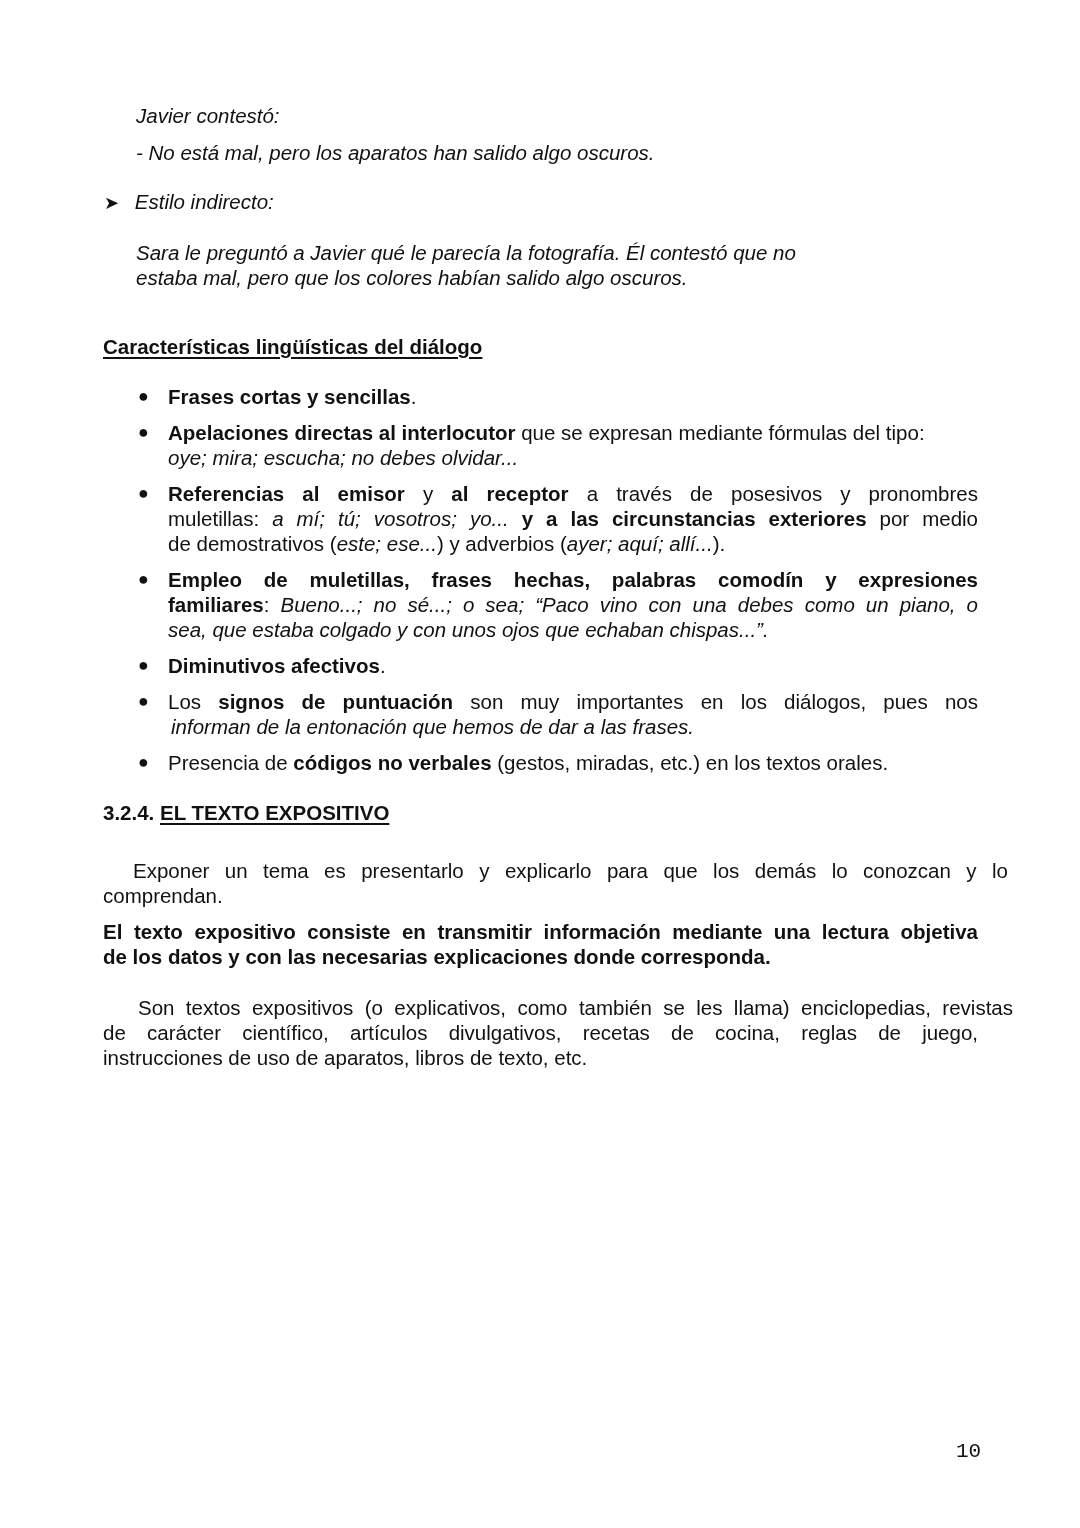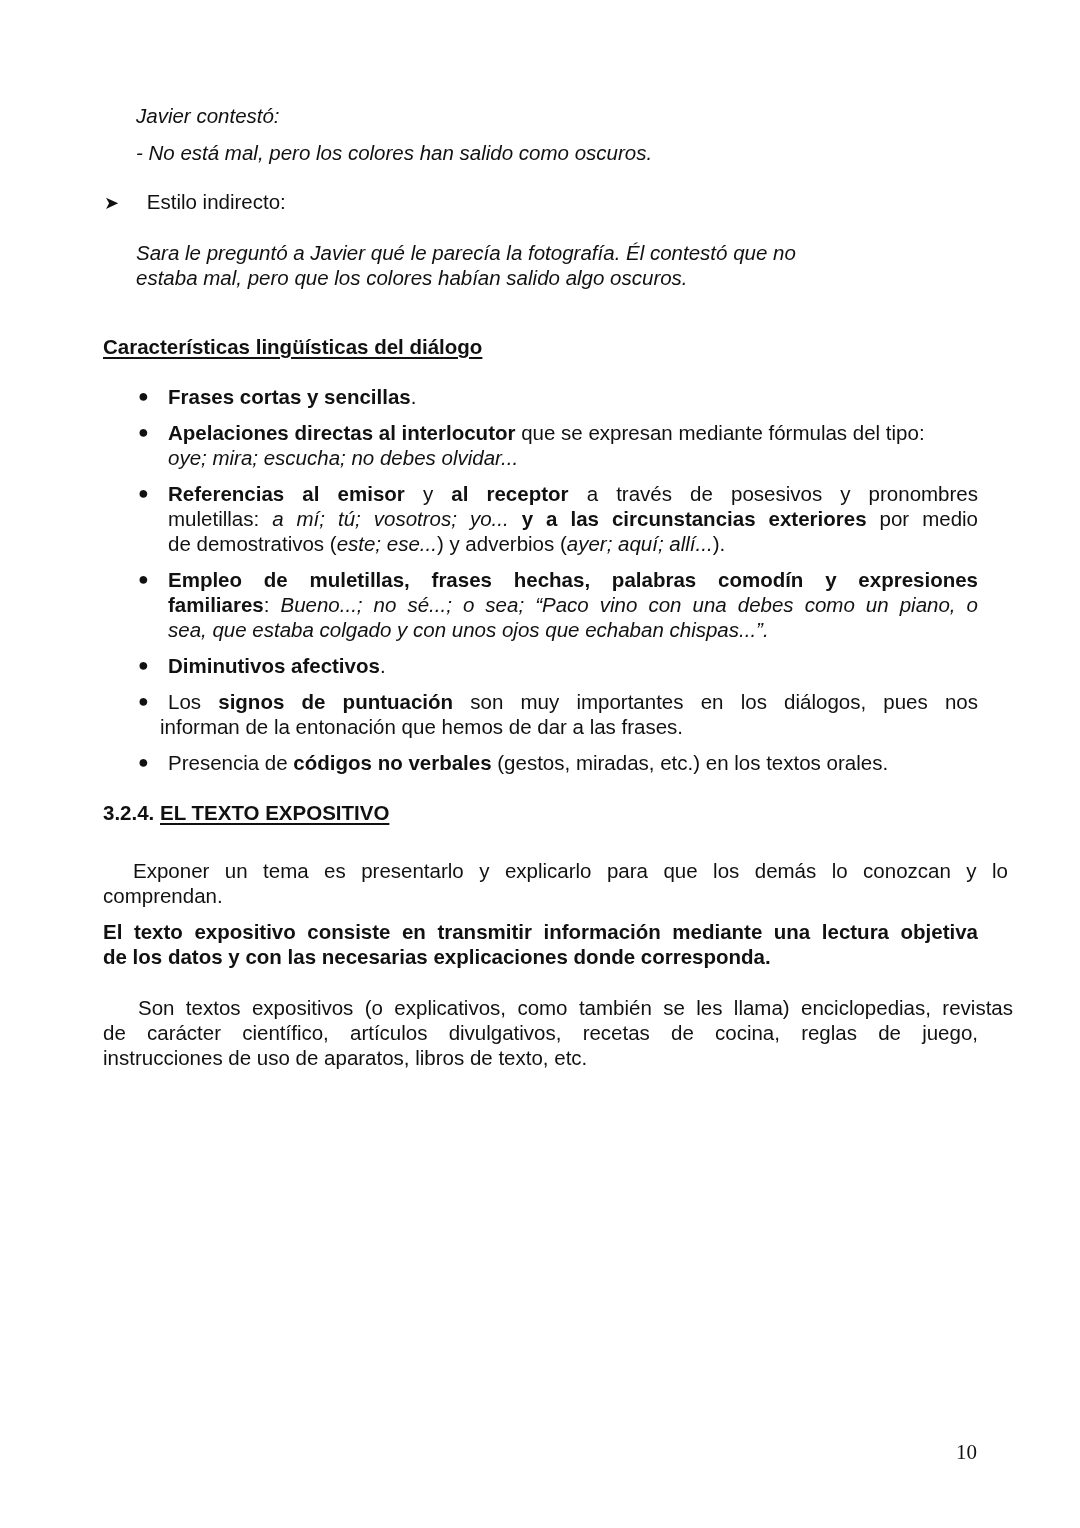--- a/index.html
+++ b/index.html
@@ -8,32 +8,32 @@
     font-family: "Liberation Sans", sans-serif; color: #111; font-size: 20.5px;
   }
   .abs { position: absolute; }
   .line { white-space: nowrap; line-height: 25px; }
   .it { font-style: italic; }
   .b { font-weight: bold; }
   .u { text-decoration: underline; text-underline-offset: 3px; text-decoration-thickness: 2px; }
   .just { text-align: justify; text-align-last: justify; width: 875px; }
   .justlast { text-align: justify; width: 875px; }
   .bullet { position: absolute; left: 138px; font-size: 18px; }
-  .pagenum { font-family: Liberation Serif, serif; font-size: 21px; }
+  .pagenum { font-family: Liberation Mono, monospace; font-size: 21px; }
   .arrow { font-size: 18px; }
 </style>
 </head>
 <body>
 
 <div class="abs line it" style="left:136px; top:103px;">Javier contestó:</div>
-<div class="abs line it" style="left:136px; top:140px;">- No está mal, pero los colores han salido como oscuros.</div>
+<div class="abs line it" style="left:136px; top:140px;">- No está mal, pero los aparatos han salido algo oscuros.</div>
 
 <div class="abs line" style="left:104px; top:189px;">
   <span class="arrow">➤</span>
-  <span style="margin-left:22px;">Estilo indirecto:</span>
+  <span style="margin-left:10px;font-style:italic;">Estilo indirecto:</span>
 </div>
 <div class="abs line it" style="left:136px; top:240px;">Sara le preguntó a Javier qué le parecía la fotografía. Él contestó que no</div>
 <div class="abs line it" style="left:136px; top:265px;">estaba mal, pero que los colores habían salido algo oscuros.</div>
 
 <div class="abs line b u" style="left:103px; top:334px;">Características lingüísticas del diálogo</div>
 
 <div class="abs line" style="left:0; top:384px; width:1080px;">
   <span class="bullet">●</span>
   <span style="position:absolute; left:168px;"><span class="b">Frases cortas y sencillas</span><span>.</span></span>
 </div>
@@ -59,21 +59,21 @@
 </div>
 
 <div class="abs line" style="left:0; top:653px; width:1080px;">
   <span class="bullet">●</span>
   <span style="position:absolute; left:168px;"><span class="b">Diminutivos afectivos</span><span>.</span></span>
 </div>
 
 <div class="abs" style="left:0; top:689px; width:1080px;">
   <span class="bullet line">●</span>
   <div class="line" style="position:absolute; left:168px; width:810px; text-align:justify; text-align-last:justify;"><span>Los </span><span class="b">signos de puntuación</span><span> son muy importantes en los diálogos, pues nos</span></div>
-  <div class="line" style="position:absolute; left:160px; top:25px;">informan de la entonación que hemos de dar a las frases.</div>
+  <div class="line" style="position:absolute; left:171px; top:25px;font-style:italic;">informan de la entonación que hemos de dar a las frases.</div>
 </div>
 
 <div class="abs line" style="left:0; top:750px; width:1080px;">
   <span class="bullet">●</span>
   <span style="position:absolute; left:168px;"><span>Presencia de </span><span class="b">códigos no verbales</span><span> (gestos, miradas, etc.) en los textos orales.</span></span>
 </div>
 
 <div class="abs line b" style="left:103px; top:800px;">
   <span>3.2.4. </span><span class="u">EL TEXTO EXPOSITIVO</span>
 </div>

